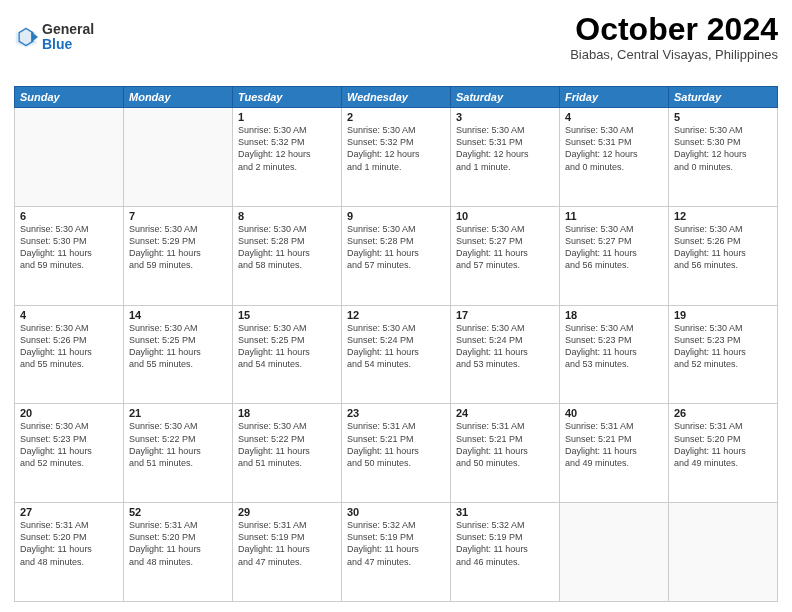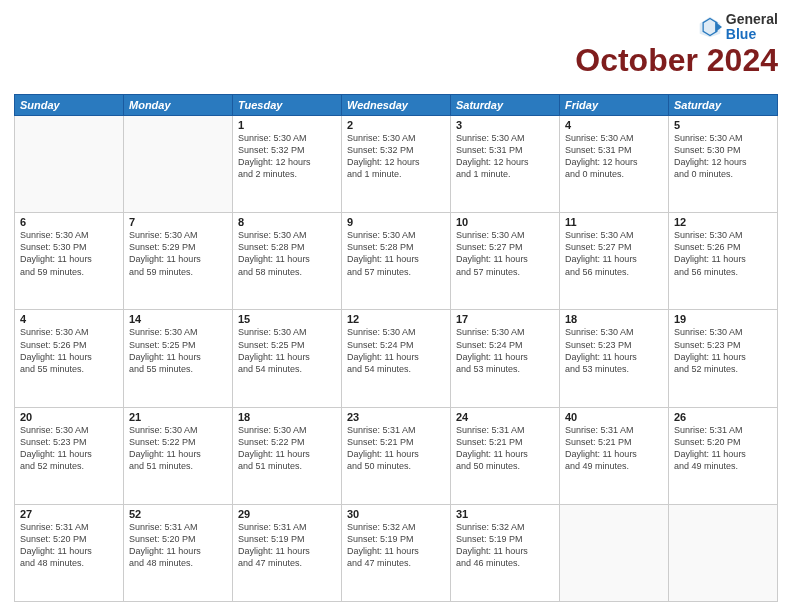--- a/index.html
+++ b/index.html
@@ -13,23 +13,22 @@
     .page {
       width: 792px;
       height: 612px;
       padding: 12px 14px 10px 14px;
       display: flex;
       flex-direction: column;
     }
     .header {
       display: flex;
       justify-content: space-between;
-      align-items: flex-end;
-      margin-bottom: 16px;
-      flex-direction: column;
+      align-items: center;
+      margin-bottom: 24px;
     }
     .logo {
       display: flex;
       align-items: center;
       gap: 4px;
     }
     .logo-text {
       display: flex;
       flex-direction: column;
       line-height: 1.1;
@@ -47,21 +46,21 @@
     .logo-icon {
       width: 24px;
       height: 24px;
     }
     .header-right {
       text-align: right;
     }
     .month-title {
       font-size: 32px;
       font-weight: bold;
-      color: #7f1d1d;
+      color: #000000;
       line-height: 1.1;
     }
     .location {
       font-size: 13px;
       color: #444;
     }
     .calendar {
       flex: 1;
       border-collapse: collapse;
       width: 100%;
@@ -113,20 +112,21 @@
         <path d="M20,8 L28,14 L20,20 Z" fill="#2a7abf"></path>
         <path d="M14,4 L22,9 L22,19 L14,24 L6,19 L6,9 Z" fill="none" stroke="#2a7abf" stroke-width="1.5"></path>
       </svg>
       <div class="logo-text">
         <span class="logo-general">General</span>
         <span class="logo-blue">Blue</span>
       </div>
     </div>
     <div class="header-right">
       <div class="month-title">October 2024</div>
+      <div class="location">Biabas, Central Visayas, Philippines</div>
     </div>
   </div>
 
   <table class="calendar">
     <thead>
       <tr>
         <th>Sunday</th>
         <th>Monday</th>
         <th>Tuesday</th>
         <th>Wednesday</th>

